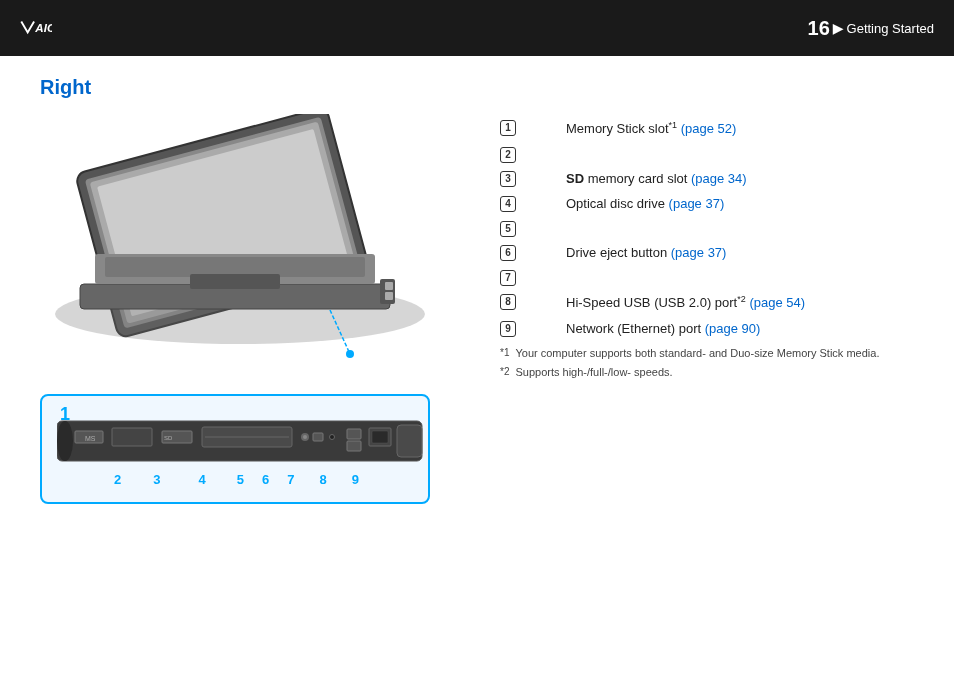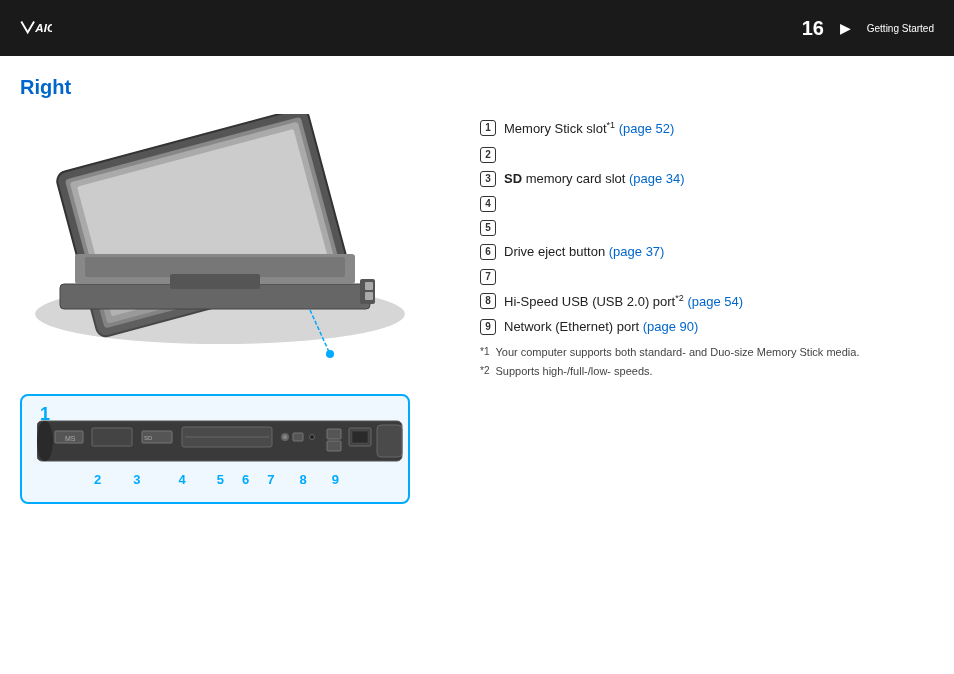--- a/index.html
+++ b/index.html
@@ -32,44 +32,44 @@
 
     .vaio-icon {
       width: 32px;
       height: 28px;
       margin-right: 6px;
     }
 
     .header-right {
       display: flex;
       align-items: center;
-      gap: 16px;
+      gap: 3px;
       color: white;
     }
 
     .page-number {
       font-size: 20px;
       font-weight: bold;
       color: white;
     }
 
     .arrow-icon {
       font-size: 14px;
       color: white;
     }
 
     .header-title {
-      font-size: 10px;
+      font-size: 13px;
       color: white;
       font-weight: normal;
     }
 
     
     .content {
-      padding: 20px 30px 20px 20px;
+      padding: 20px 30px 20px 40px;
       display: flex;
       flex-direction: column;
     }
 
     .section-title {
       color: #0066cc;
       font-size: 20px;
       font-weight: bold;
       margin-bottom: 15px;
     }
@@ -152,20 +152,21 @@
       font-weight: bold;
       color: #333;
       margin-right: 8px;
       flex-shrink: 0;
       margin-top: 1px;
     }
 
     .item-text {
       color: #222;
       font-size: 13px;
+      margin-left: 42px;
     }
 
     .item-link {
       color: #0066cc;
       font-size: 13px;
     }
 
     .footnote-section {
       margin-top: 8px;
       padding-left: 0;
@@ -318,20 +319,21 @@
         <span class="item-number">2</span>
       </div>
 
       <div class="component-item">
         <span class="item-number">3</span>
         <span class="item-text"><strong>SD</strong> memory card slot <span class="item-link">(page 34)</span></span>
       </div>
 
       <div class="component-item">
         <span class="item-number">4</span>
+        <span class="item-text">Optical disc drive <span class="item-link">(page 37)</span></span>
       </div>
 
       <div class="component-item">
         <span class="item-number">5</span>
       </div>
 
       <div class="component-item">
         <span class="item-number">6</span>
         <span class="item-text">Drive eject button <span class="item-link">(page 37)</span></span>
       </div>

